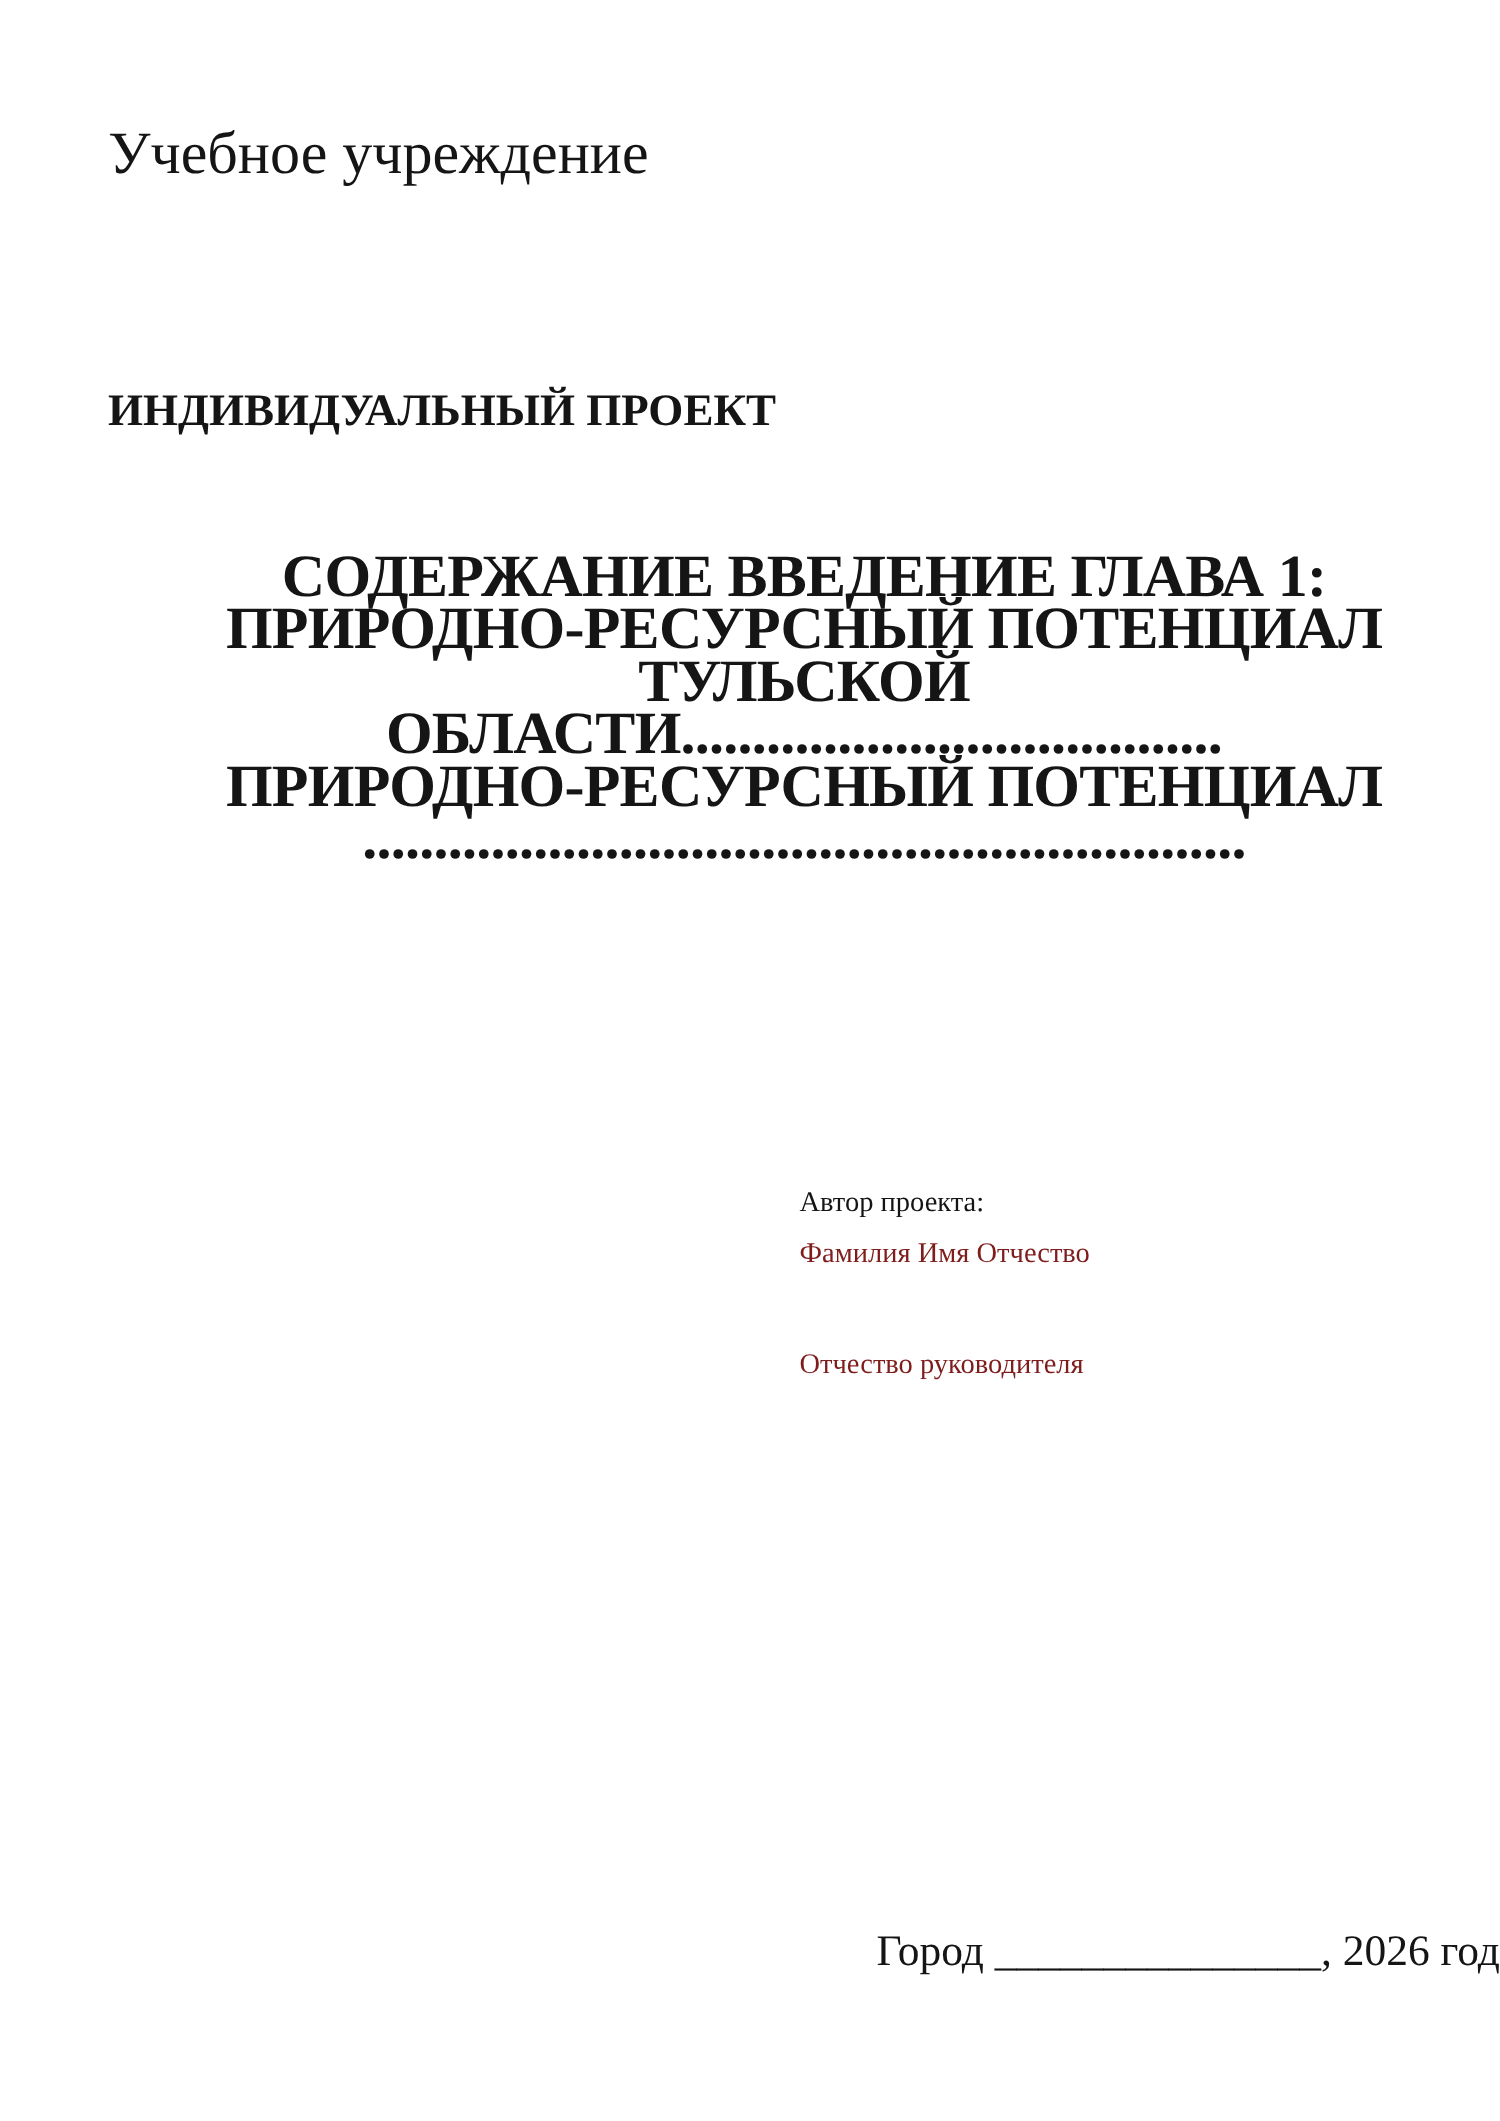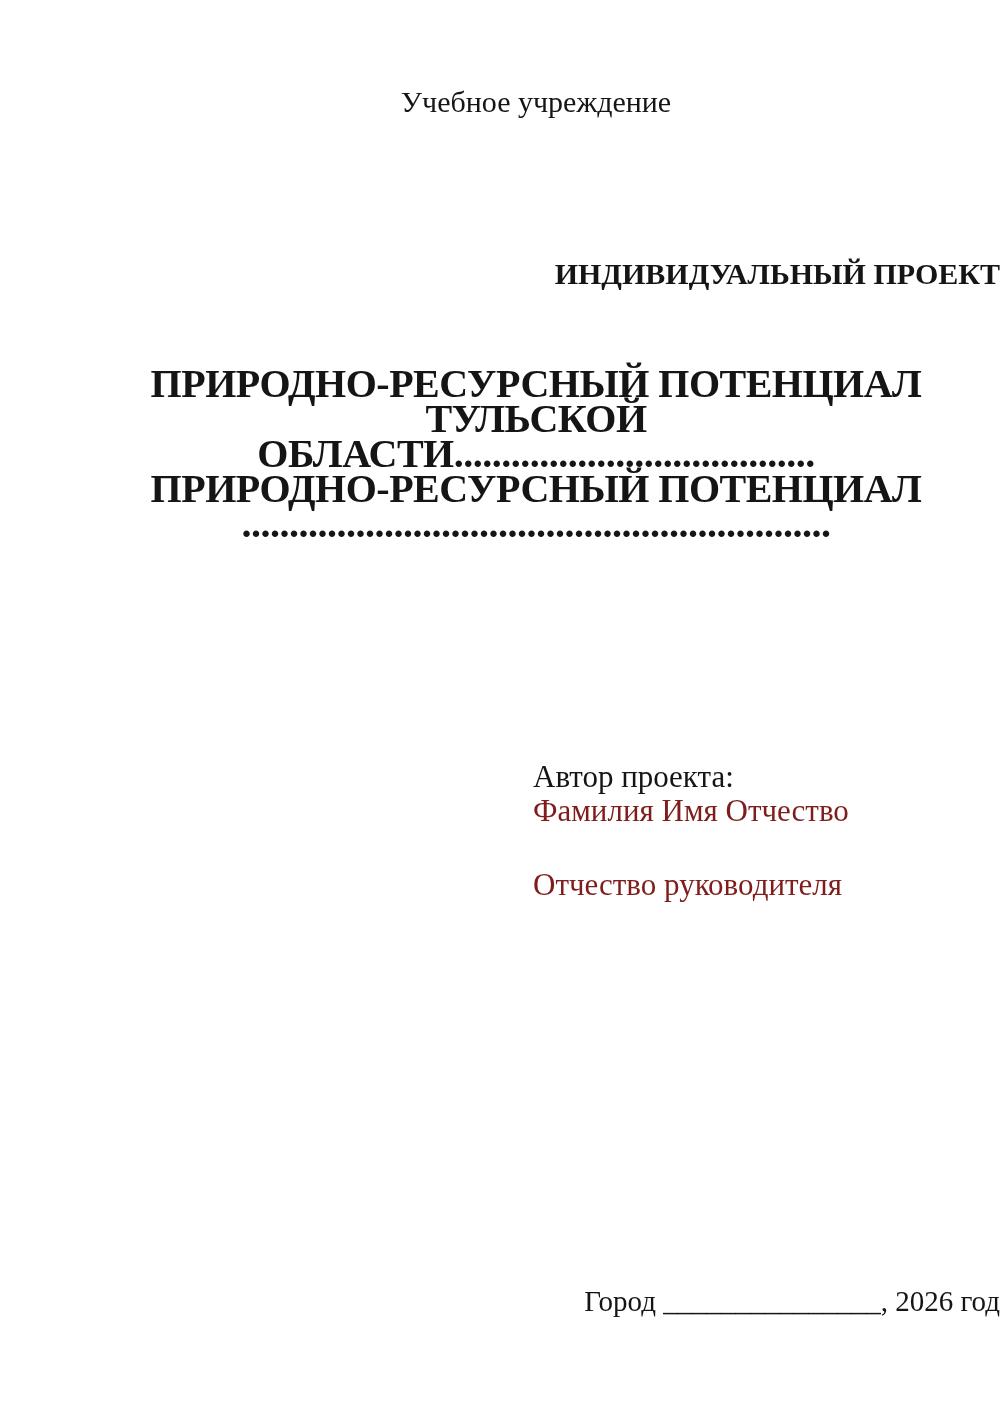--- a/index.html
+++ b/index.html
@@ -22,31 +22,30 @@
     left: 72px;
     top: 0;
     width: 928px;
     height: 100%;
   }
   .institution {
     position: absolute;
     top: 84px;
     left: 0;
     width: 100%;
-    text-align: center;
-    font-size: 30px;
+    font-size: 40px;
     line-height: 36px;
     font-weight: 400;
   }
   .project-type {
     position: absolute;
     top: 256px;
     left: 0;
     width: 100%;
-    text-align: right;
+    text-align: left;
     font-size: 30px;
     line-height: 36px;
     font-weight: 700;
   }
   .doc-title {
     position: absolute;
     top: 366px;
     left: 0;
     width: 100%;
     text-align: center;
@@ -55,22 +54,22 @@
     font-weight: 700;
     letter-spacing: -0.5px;
   }
   .doc-title .title-line {
     display: block;
     white-space: nowrap;
   }
   .credits {
     position: absolute;
     left: 533px;
-    top: 760px;
-    font-size: 31px;
+    top: 785px;
+    font-size: 19px;
     line-height: 34px;
   }
   .credit-group {
     margin: 0 0 40px 0;
     padding: 0;
   }
   .credit-group span {
     display: block;
     white-space: nowrap;
   }
@@ -95,20 +94,21 @@
 <body>
 
 <div class="page">
   <div class="content">
 
     <div class="institution">Учебное учреждение</div>
 
     <div class="project-type">ИНДИВИДУАЛЬНЫЙ ПРОЕКТ</div>
 
     <div class="doc-title">
+      <span class="title-line">СОДЕРЖАНИЕ ВВЕДЕНИЕ ГЛАВА 1:</span>
       <span class="title-line">ПРИРОДНО-РЕСУРСНЫЙ ПОТЕНЦИАЛ</span>
       <span class="title-line">ТУЛЬСКОЙ</span>
       <span class="title-line">ОБЛАСТИ......................................</span>
       <span class="title-line">ПРИРОДНО-РЕСУРСНЫЙ ПОТЕНЦИАЛ</span>
       <span class="title-line">..............................................................</span>
     </div>
 
     <div class="footer-line">Город _______________, 2026 год</div>
   </div>
 

